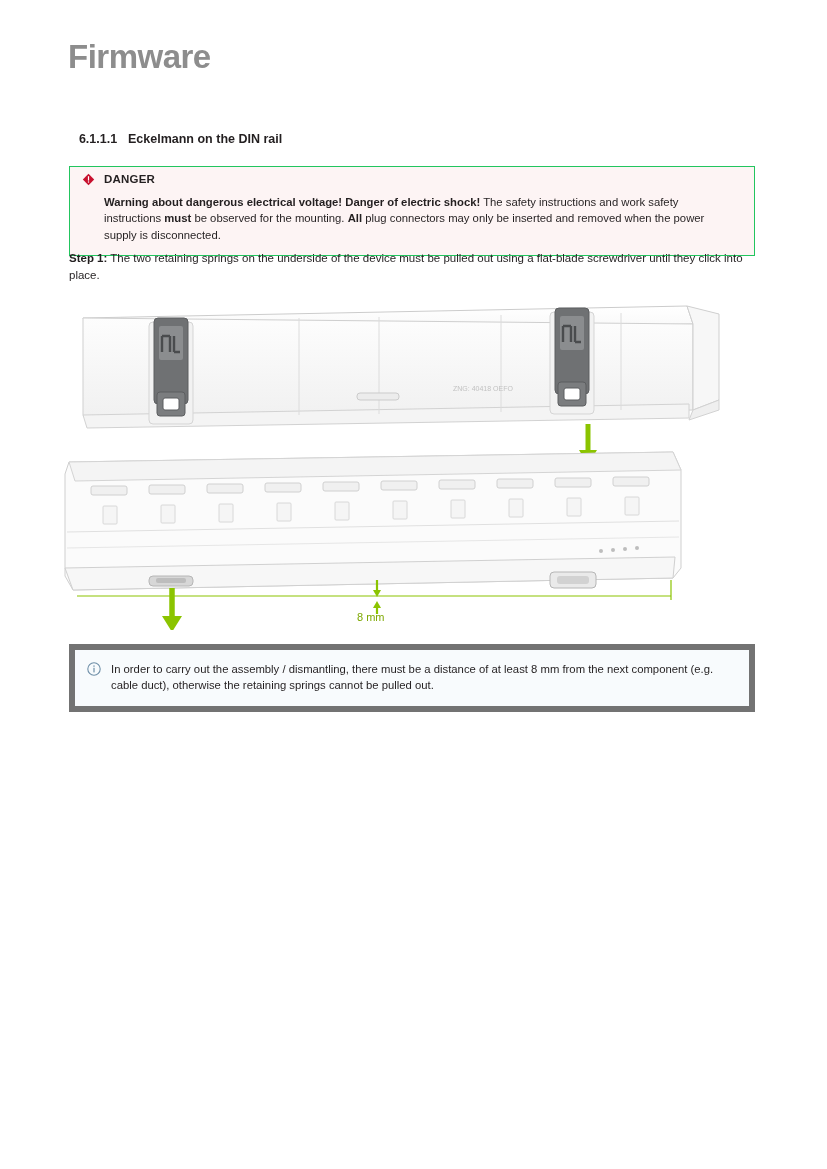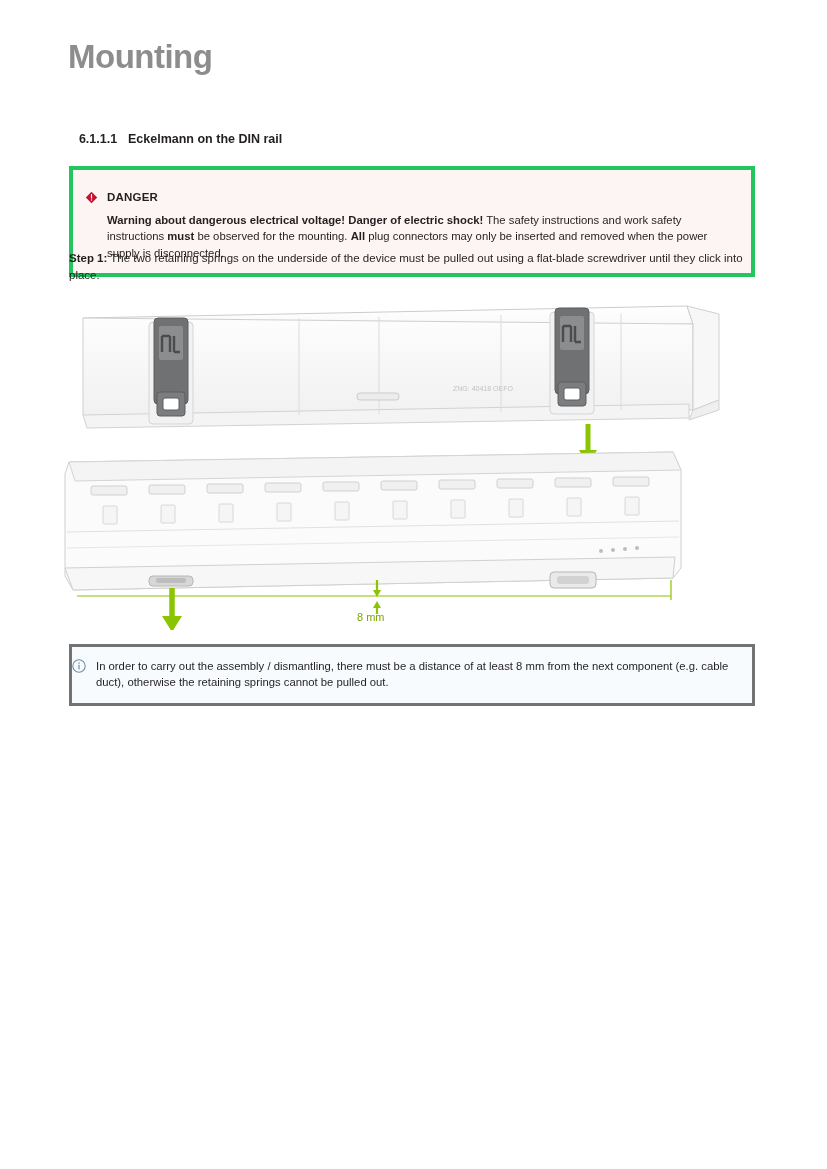--- a/index.html
+++ b/index.html
@@ -42,23 +42,23 @@
     width: 60px;
     text-align: center;
   }
   
   .danger-box {
     position: absolute;
     left: 69px;
     top: 166px;
     width: 686px;
     box-sizing: border-box;
-    border: 4px solid #22c55e;
+    border: 1px solid #22c55e;
     background: #fdf4f4;
-    padding: 20px 12px 12px 12px;
+    padding: 5px 12px 12px 12px;
   }
   .danger-head {
     display: flex;
     align-items: center;
     gap: 9px;
     margin-bottom: 9px;
   }
   .danger-icon {
     width: 13px;
     height: 13px;
@@ -100,23 +100,23 @@
     height: 330px;
   }
   .fig-svg { display: block; }
   
   .info-box {
     position: absolute;
     left: 69px;
     top: 644px;
     width: 686px;
     box-sizing: border-box;
-    border: 3px solid #737373;
+    border: 6px solid #737373;
     background: #f8fbfd;
-    padding: 11px 12px 12px 0;
+    padding: 11px 12px 12px 12px;
     display: flex;
     gap: 10px;
   }
   .info-icon {
     flex: 0 0 auto;
     width: 14px;
     height: 14px;
     margin-top: 1px;
   }
   .info-text {
@@ -136,21 +136,21 @@
   }
   .footer .left { width: 38%; text-align: left; }
   .footer .center { width: 28%; text-align: center; }
   .footer .right { width: 34%; text-align: right; }
 </style>
 </head>
 <body>
 
 <div class="page">
 
-  <div class="logo">Mounting</div>
+  <div class="logo">Firmware</div>
 
   <div class="section-heading">
     <span class="num">6.1.1.1</span><span>Eckelmann on the DIN rail</span>
   </div>
 
   <div class="danger-box">
     <div class="danger-head">
       <span class="danger-icon">
         <svg width="13" height="13" viewBox="0 0 13 13">
           <polygon points="6.5,0.8 12.2,6.5 6.5,12.2 0.8,6.5" fill="#c8102e"></polygon>

